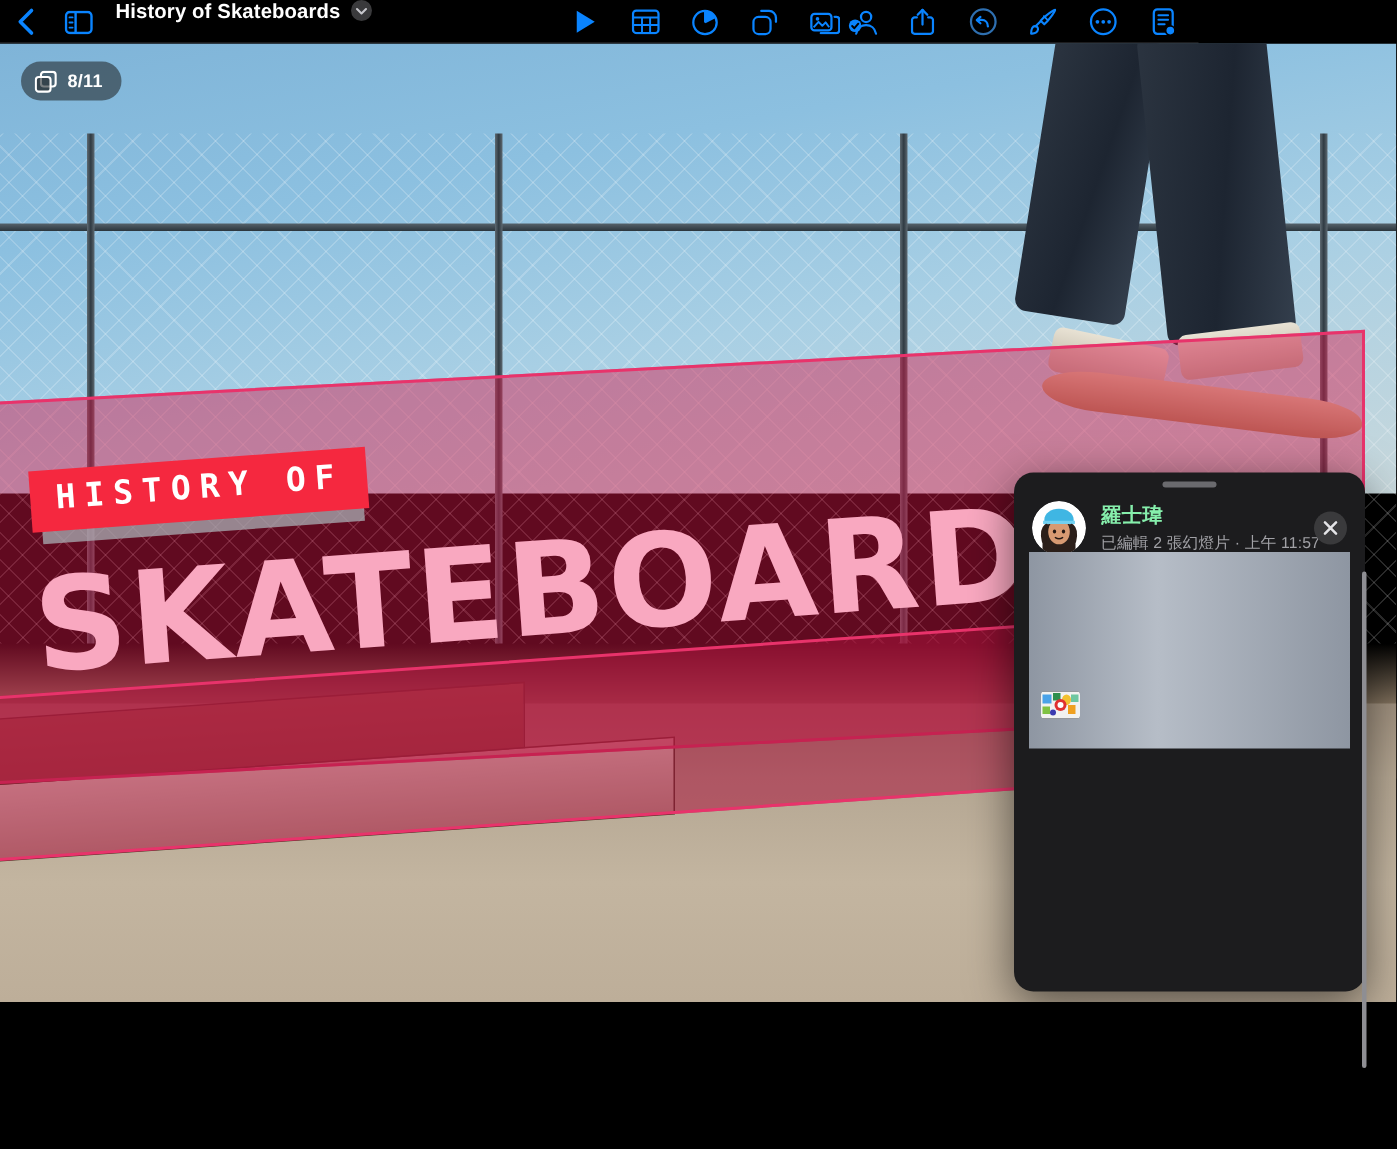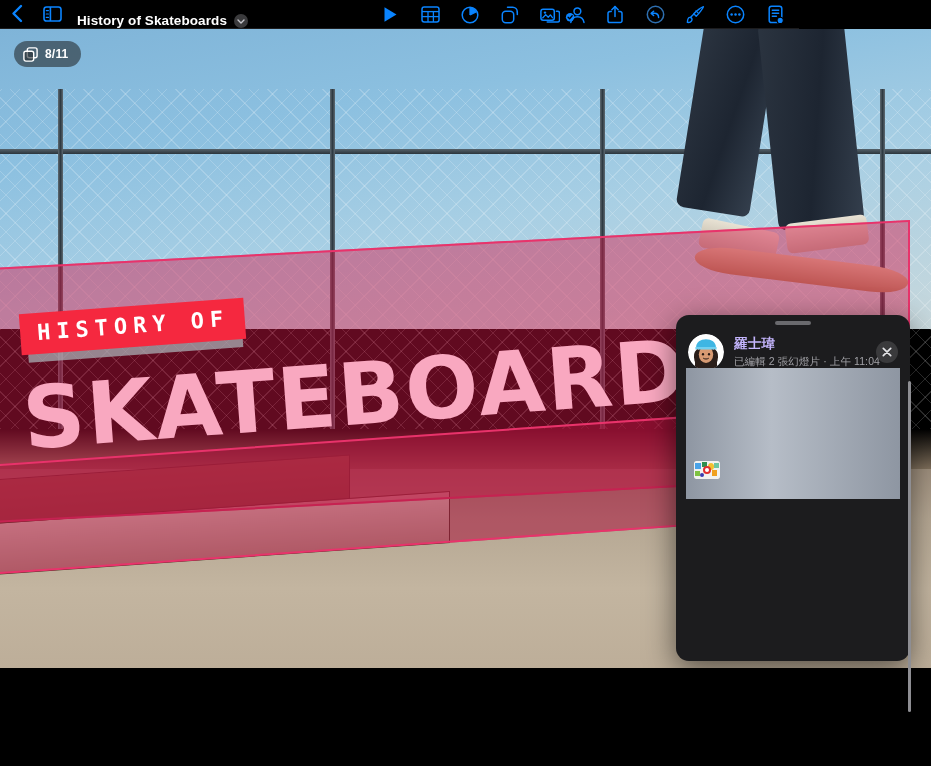--- a/index.html
+++ b/index.html
@@ -8,21 +8,21 @@
     width:931px; height:766px;
     background:#000;
     font-family:"Liberation Sans","DejaVu Sans",sans-serif;
     overflow:hidden;
   }
   #app { position:relative; width:931px; height:766px; background:#000; }
 
   
   #toolbar {
     position:absolute; left:0; top:0; width:799px; height:29px;
-    background:#000; display:flex; align-items:flex-end;
+    background:#000; display:flex; align-items:flex-start;
     border-bottom:1px solid #1c1c1e;
   }
   .tb-icon {
     display:flex; align-items:center; justify-content:center;
     width:30px; height:29px; color:#0a84ff; flex:none;
   }
   .tb-icon svg { display:block; }
   #doc-title {
     color:#fff; font-size:13.5px; font-weight:700; letter-spacing:.1px;
     white-space:nowrap; margin-left:7px;
@@ -151,21 +151,21 @@
   #pop-header {
     position:absolute; left:0; top:12px; width:234px; height:50px;
     display:flex; align-items:center; padding:0 12px;
   }
   #avatar {
     width:36px; height:36px; border-radius:50%; flex:none;
     background:#2b2b2e; overflow:hidden; position:relative;
   }
   #pop-meta { margin-left:10px; flex:1; min-width:0; }
   #pop-name {
-    color:#c4b5fd; font-size:13.5px; font-weight:700; letter-spacing:.3px;
+    color:#86efac; font-size:13.5px; font-weight:700; letter-spacing:.3px;
     white-space:nowrap;
   }
   #pop-sub {
     color:#a1a1a6; font-size:10.5px; margin-top:2px;
     white-space:nowrap; letter-spacing:.1px;
   }
   #close-btn {
     width:22px; height:22px; border-radius:50%; flex:none;
     background:#3a3a3c; display:flex; align-items:center; justify-content:center;
     cursor:pointer;
@@ -414,21 +414,21 @@
           <path d="M7.4 13.1h21.2v2.3H7.4Z" fill="#72d0f0"></path>
           <ellipse cx="15" cy="20.3" rx="1.1" ry="1.3" fill="#241712"></ellipse>
           <ellipse cx="21" cy="20.3" rx="1.1" ry="1.3" fill="#241712"></ellipse>
           <path d="M15.6 24.4c1.5.9 3.3.9 4.8 0" stroke="#241712" stroke-width="1" fill="none" stroke-linecap="round"></path>
           <path d="M9.6 17c-1.8 1.5-2.4 5.4-1.4 9.6M26.4 17c1.8 1.5 2.4 5.4 1.4 9.6" stroke="#2b1f1a" stroke-width="3.4" fill="none" stroke-linecap="round"></path>
         </svg>
       </div>
 
       <div id="pop-meta">
         <div id="pop-name">羅士瑋</div>
-        <div id="pop-sub">已編輯 2 張幻燈片 · 上午 11:04</div>
+        <div id="pop-sub">已編輯 2 張幻燈片 · 上午 11:57</div>
       </div>
 
       <div id="close-btn">
         <svg width="10" height="10" viewBox="0 0 10 10">
           <path d="M1.3 1.3L8.7 8.7M8.7 1.3L1.3 8.7" stroke="#e4e4e7" stroke-width="1.7" stroke-linecap="round"></path>
         </svg>
       </div>
     </div>
 
     <div id="pop-list">

